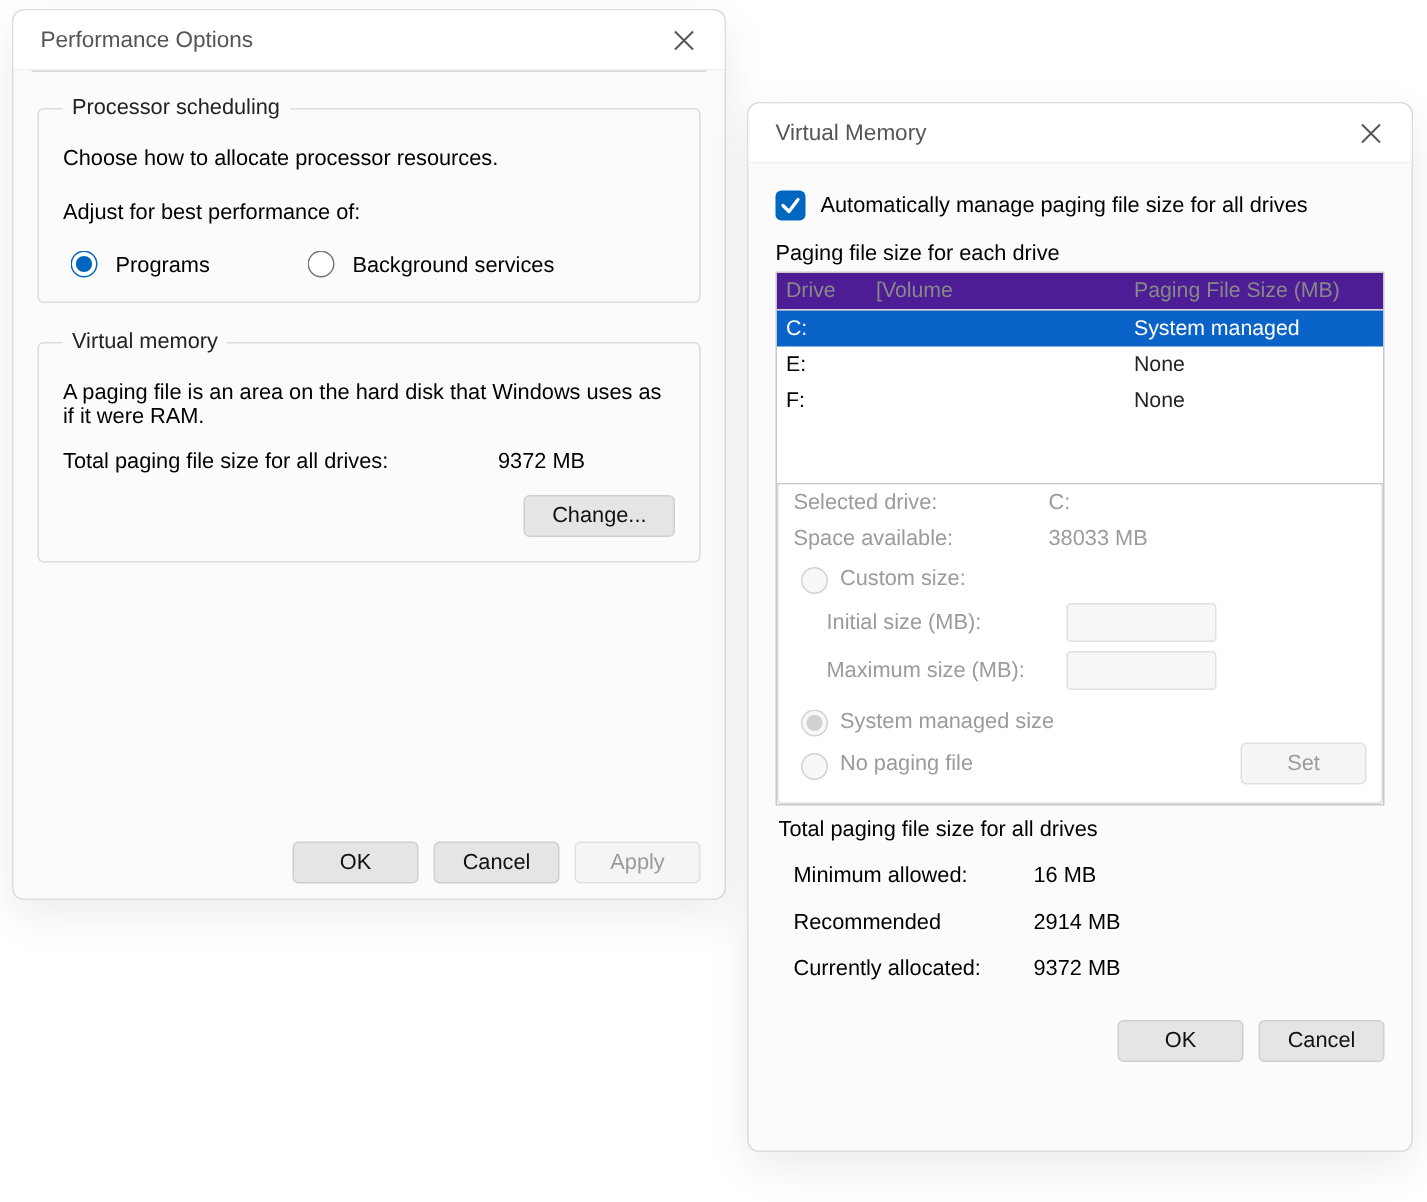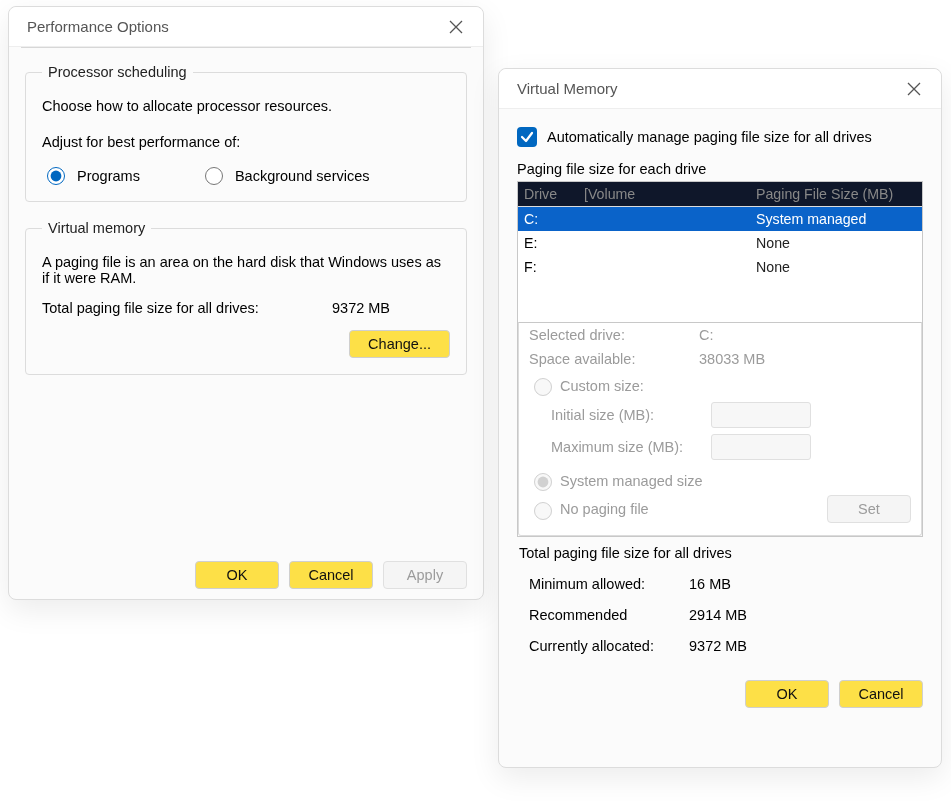--- a/index.html
+++ b/index.html
@@ -104,21 +104,21 @@
   input[type=radio] {
     width: 18px;
     height: 18px;
     accent-color: #0067c0;
     vertical-align: -4px;
     margin-right: 8px;
   }
   .kv { display: flex; }
   .kv .k { flex: 0 0 290px; }
   .btn {
-    background: #fde047;
+    background: #e5e5e5;
     border: 1px solid #cfcfcf;
     border-radius: 4px;
     padding: 5px 18px;
     font-family: inherit;
     font-size: 14.5px;
     color: #111;
     cursor: pointer;
     min-width: 84px;
     text-align: center;
   }
@@ -173,21 +173,21 @@
   .drives-box {
     border: 1px solid #c8c8c8;
     background: #fff;
   }
   .drives-header, .drive-row {
     display: flex;
     padding: 4px 6px;
     font-size: 14.2px;
   }
   .drives-header {
-    background: #0f172a;
+    background: #4c1d95;
     color: #888;
     border-bottom: 1px solid #dcdcdc;
   }
   .col-drive { flex: 0 0 60px; }
   .col-vol   { flex: 1 1 auto; }
   .col-size  { flex: 0 0 160px; }
   .drives-list {
     height: 116px;
     overflow: hidden;
   }

